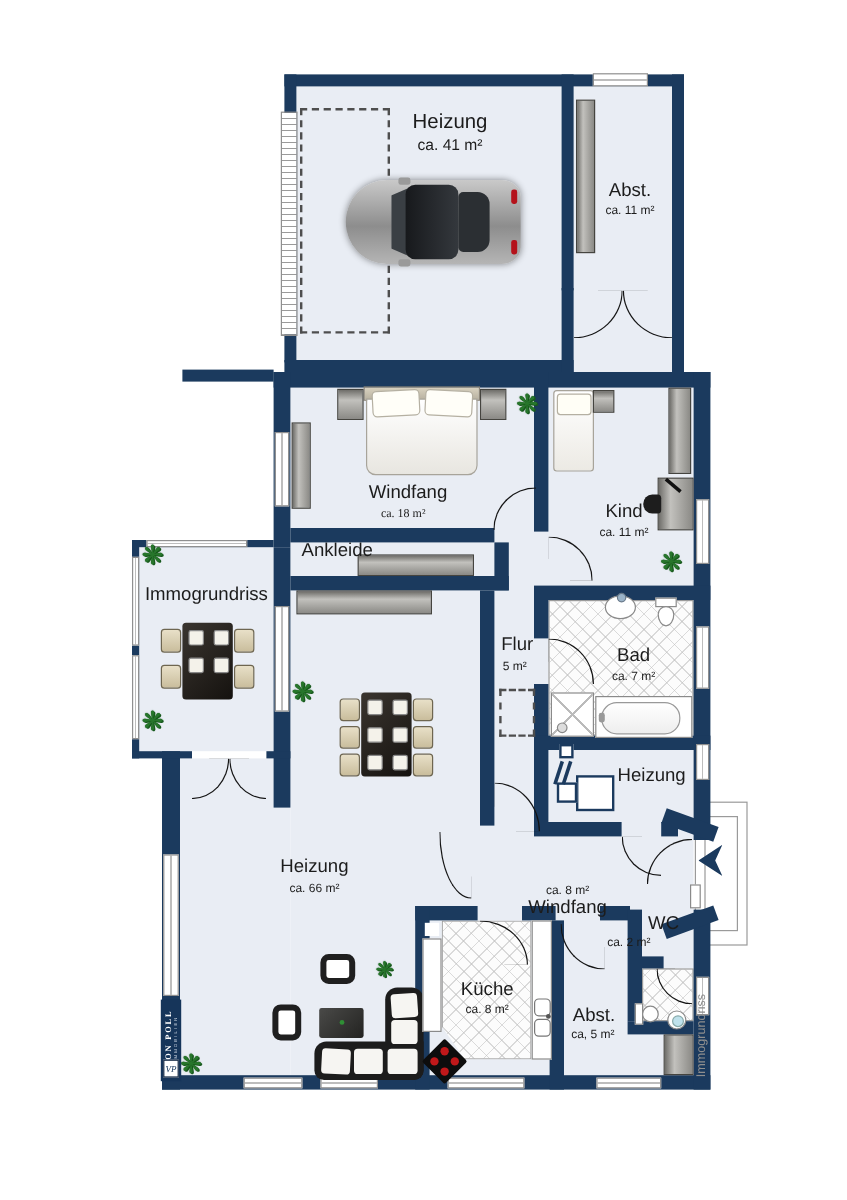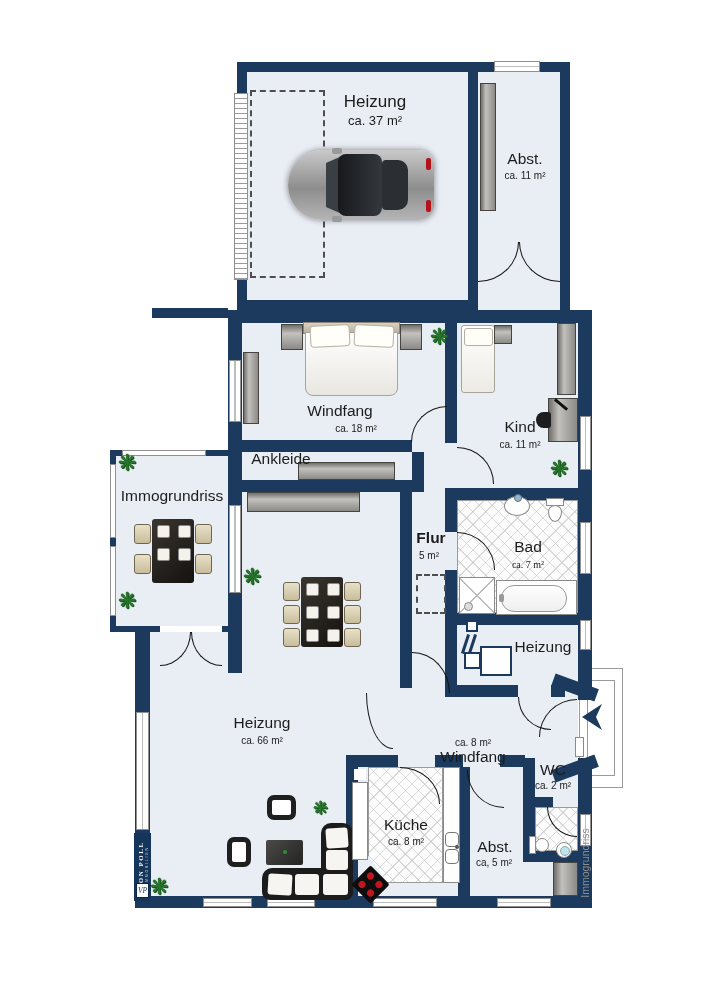--- a/index.html
+++ b/index.html
@@ -257,51 +257,51 @@
 
   <div class="plant" style="left:430px;top:326px;">❋</div>
   <div class="plant" style="left:550px;top:458px;">❋</div>
   <div class="plant" style="left:118px;top:452px;">❋</div>
   <div class="plant" style="left:118px;top:590px;">❋</div>
   <div class="plant" style="left:243px;top:566px;">❋</div>
   <div class="plant" style="left:313px;top:799px;font-size:18px;">❋</div>
   <div class="plant" style="left:150px;top:876px;">❋</div>
 
   <div class="lbl" style="left:375px;top:92px;font-size:17px;">Heizung</div>
-  <div class="sub" style="left:375px;top:113px;font-size:13px;">ca. 37 m²</div>
+  <div class="sub" style="left:375px;top:113px;font-size:13px;">ca. 41 m²</div>
 
   <div class="lbl" style="left:525px;top:150px;">Abst.</div>
   <div class="sub" style="left:525px;top:170px;">ca. 11 m²</div>
 
   <div class="lbl" style="left:340px;top:402px;">Windfang</div>
-  <div class="sub" style="left:356px;top:423px;">ca. 18 m²</div>
+  <div class="sub" style="left:336px;top:423px;font-family:Liberation Serif, serif;">ca. 18 m²</div>
 
   <div class="lbl" style="left:520px;top:418px;">Kind</div>
   <div class="sub" style="left:520px;top:439px;">ca. 11 m²</div>
 
   <div class="lbl" style="left:281px;top:450px;">Ankleide</div>
 
   <div class="lbl" style="left:172px;top:487px;">Immogrundriss</div>
 
-  <div class="lbl" style="left:431px;top:529px;font-weight:bold;">Flur</div>
+  <div class="lbl" style="left:431px;top:529px;">Flur</div>
   <div class="sub" style="left:429px;top:550px;">5 m²</div>
 
   <div class="lbl" style="left:528px;top:538px;">Bad</div>
-  <div class="sub" style="left:528px;top:559px;font-family:Liberation Serif, serif;">ca. 7 m²</div>
+  <div class="sub" style="left:528px;top:559px;">ca. 7 m²</div>
 
   <div class="lbl" style="left:543px;top:638px;">Heizung</div>
 
   <div class="lbl" style="left:262px;top:714px;">Heizung</div>
   <div class="sub" style="left:262px;top:735px;">ca. 66 m²</div>
 
   <div class="lbl" style="left:473px;top:748px;">Windfang</div>
   <div class="sub" style="left:473px;top:737px;">ca. 8 m²</div>
 
   <div class="lbl" style="left:553px;top:761px;">WC</div>
-  <div class="sub" style="left:553px;top:780px;">ca. 2 m²</div>
+  <div class="sub" style="left:524px;top:780px;">ca. 2 m²</div>
 
   <div class="lbl" style="left:406px;top:816px;">Küche</div>
   <div class="sub" style="left:406px;top:836px;">ca. 8 m²</div>
 
   <div class="lbl" style="left:495px;top:838px;">Abst.</div>
   <div class="sub" style="left:494px;top:857px;">ca, 5 m²</div>
 
   <div class="abs" style="left:134px;top:833px;width:17px;height:68px;background:#16355a;">
     <div class="abs" style="left:-24px;top:24px;width:64px;height:17px;transform:rotate(-90deg);display:flex;flex-direction:column;align-items:center;justify-content:center;">
       <span style="color:#fff;font-size:7px;font-weight:bold;letter-spacing:1.5px;font-family:'Liberation Serif',serif;white-space:nowrap;">VON POLL</span>

